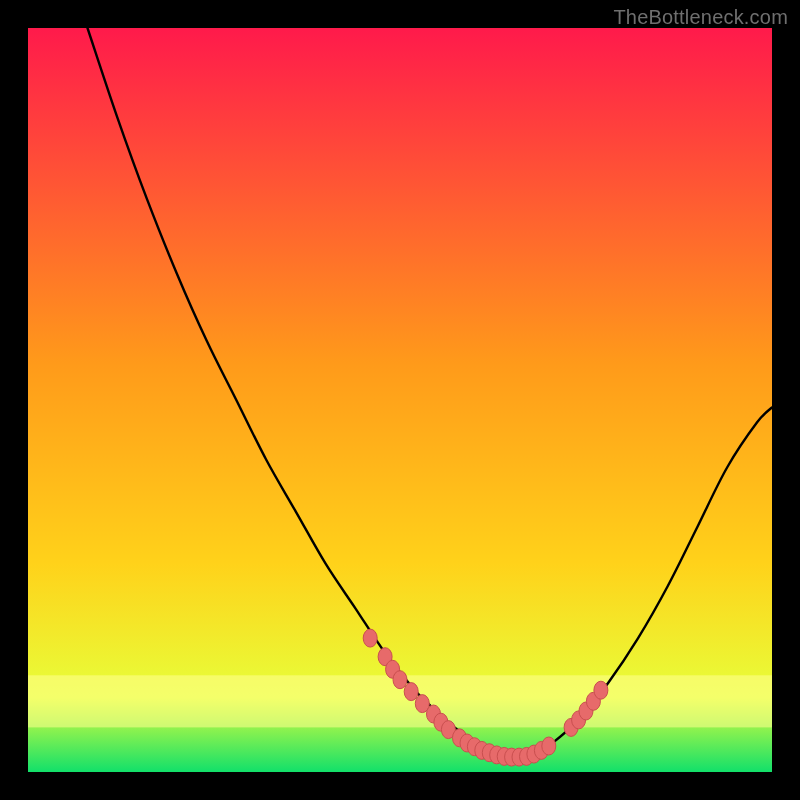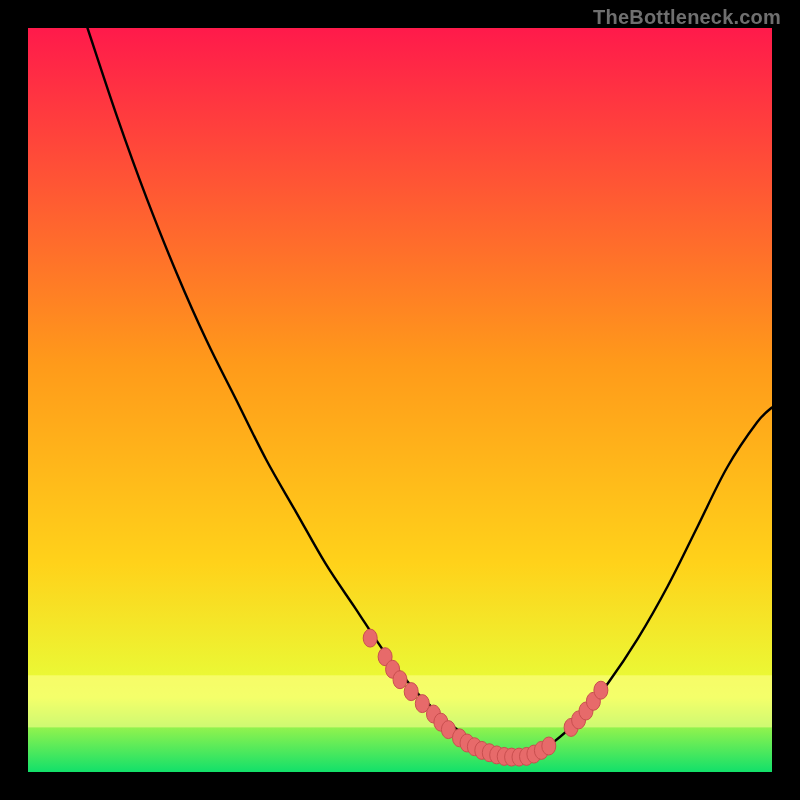--- a/index.html
+++ b/index.html
@@ -20,24 +20,24 @@
   .plot {
     position: absolute;
     left: 28px;
     top: 28px;
     width: 744px;
     height: 744px;
   }
   .watermark {
     position: absolute;
     top: 6px;
-    right: 19px;
+    right: 12px;
     color: #6f6f6f;
     font-size: 20px;
-    font-weight: 700;
+    font-weight: 400;
     letter-spacing: 0.2px;
     user-select: none;
   }
   svg { display: block; }
 </style>
 </head>
 <body>
 
 <div class="stage">
   <div class="watermark">TheBottleneck.com</div>

